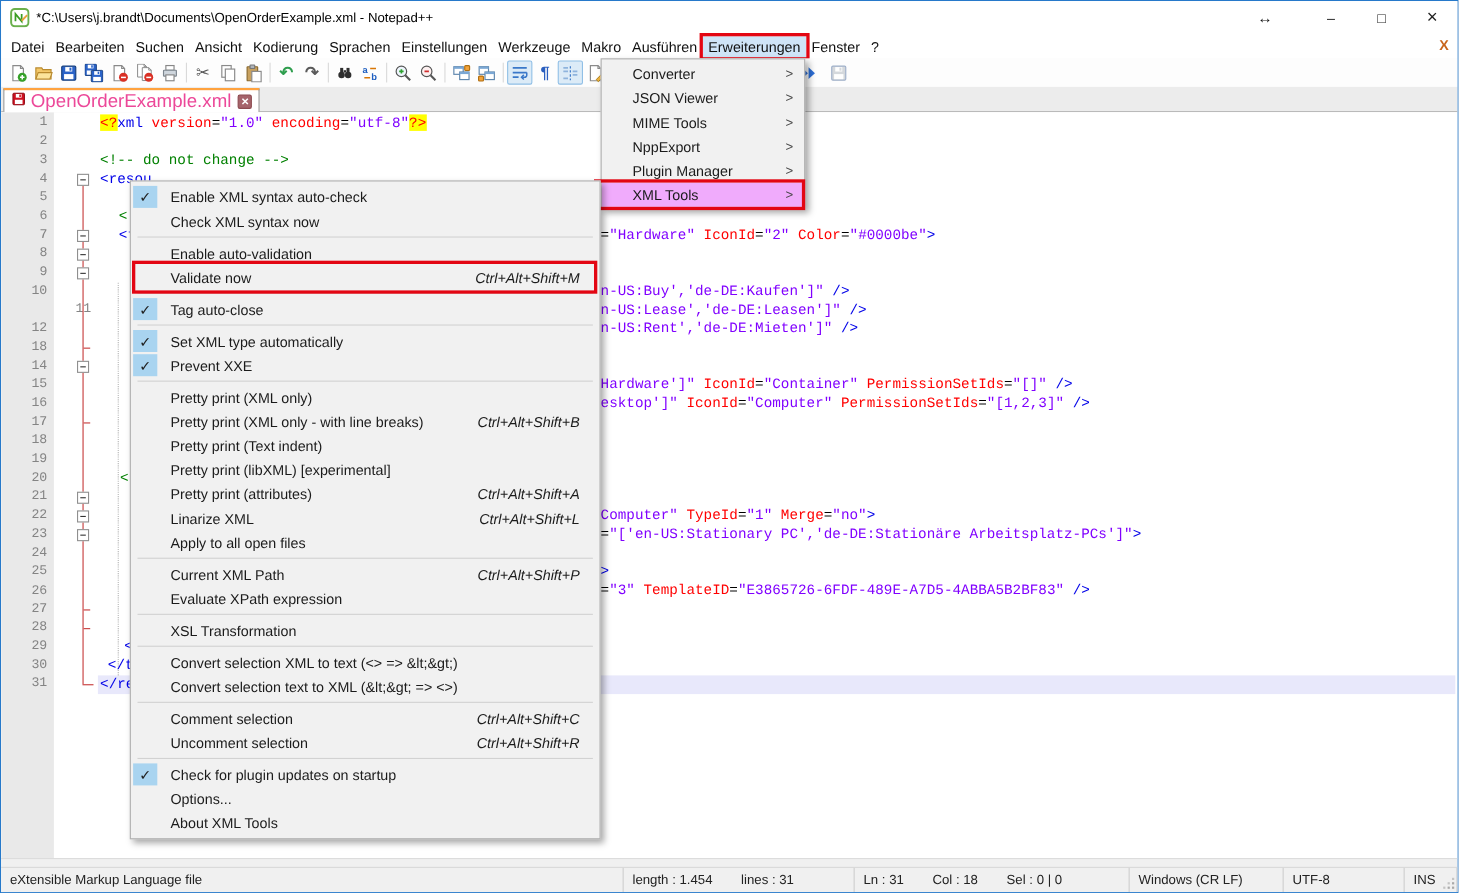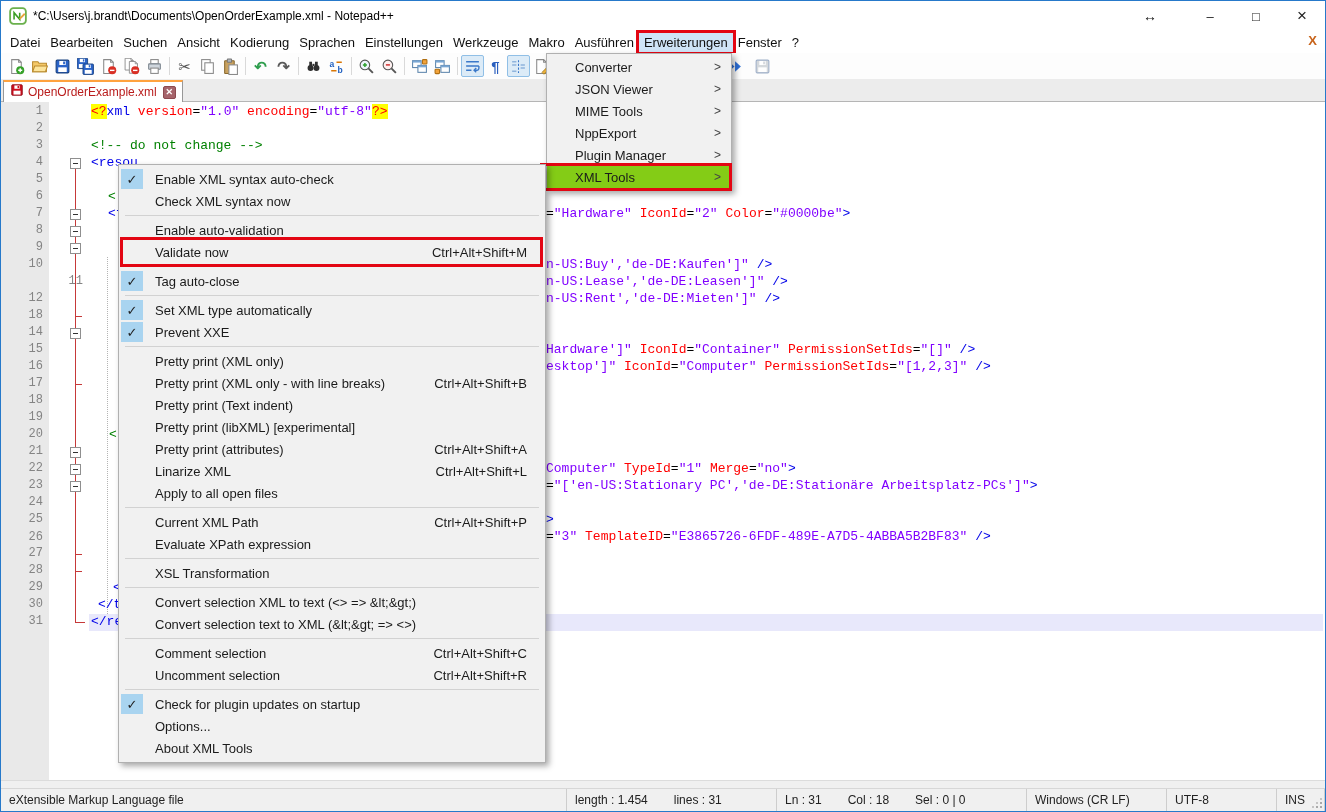--- a/index.html
+++ b/index.html
@@ -23,21 +23,21 @@
   #toolbar{position:absolute;left:0;top:52px;width:100%;height:26px;background:#fdfdfd;display:flex;align-items:center;padding-left:4px;}
   .tb-btn{width:23px;height:22px;display:flex;align-items:center;justify-content:center;border:1px solid transparent;border-radius:2px;flex:0 0 auto;}
   .tb-btn.active{background:#dcebf7;border-color:#90bfe6;}
   .tb-btn.disabled{opacity:.45;}
   .tb-sep{width:1px;height:18px;background:#d9d9d9;margin:0 3px;flex:0 0 auto;}
   .tb-float{position:absolute;top:2px;}
   .glyph{font-size:15px;line-height:15px;}
   
   #tabbar{position:absolute;left:0;top:78px;width:100%;height:23px;background:#ececec;border-bottom:1px solid #b5b5b5;}
   #tab{position:absolute;left:2px;top:1px;height:22px;background:#fff;border:1px solid #989898;border-bottom:none;border-top:2px solid #ffa23e;display:flex;align-items:center;padding:0 6px;}
-  #tab-label{font-size:12px;color:#b91c1c;margin:0 6px 0 4px;white-space:nowrap;}
+  #tab-label{font-size:17px;color:#ec4899;margin:0 6px 0 4px;white-space:nowrap;}
   #tab-close{width:13px;height:13px;background:#a6646b;border:1px solid #8d4a50;border-radius:2px;color:#fff;font-size:9px;line-height:11px;text-align:center;font-weight:bold;}
   
   #editor{position:absolute;left:0;top:101px;width:100%;height:678px;background:#fff;overflow:hidden;}
   #gutter{position:absolute;left:0;top:0;width:48px;height:100%;background:#e9e9e9;}
   .ln{position:absolute;left:0;width:42px;height:17px;line-height:17px;text-align:right;font:12px "Liberation Mono",monospace;color:#848484;}
   .cl{position:absolute;height:17px;line-height:17px;font:13px "Liberation Mono",monospace;white-space:pre;z-index:2;}
   .tok-tag{color:#0000e8;} .tok-attr{color:#ff0000;} .tok-val{color:#8000ff;}
   .tok-com{color:#008000;} .tok-pln{color:#000;}
   .tok-decl{color:#ff0000;background:#ffff00;}
   #cur-line{position:absolute;left:88px;right:2px;height:17px;background:#e8e8fb;z-index:1;}
@@ -45,23 +45,23 @@
   .fold-box i{position:absolute;left:2px;top:4px;width:5px;height:1px;background:#333;}
   .fold-v{position:absolute;left:74px;width:1px;background:#c63939;z-index:2;}
   .fold-h{position:absolute;height:1px;background:#c63939;z-index:2;}
   .iguide{position:absolute;width:1px;background:transparent;border-left:1px dotted #b4b4b4;z-index:1;}
   
   .popup{position:absolute;background:#f1f1f1;border:1px solid #b0b0b0;box-shadow:3px 3px 6px rgba(0,0,0,.35);z-index:50;font-size:13px;color:#1b1b1b;padding:2px 0;}
   #menu-plugins{left:545px;top:52px;width:186px;}
   #menu-xmltools{left:117px;top:163px;width:428px;padding:3px 0;}
   .pm-item{position:relative;height:22px;display:flex;align-items:center;padding-left:28px;}
   .pm-item .arrow{position:absolute;right:10px;color:#444;font-size:12px;}
-  .pm-item.hl{background:#84cc16;}
+  .pm-item.hl{background:#f0abfc;}
   .xt-item{position:relative;height:22px;display:flex;align-items:center;padding:0 18px 0 36px;}
-  .xt-item .sc{margin-left:auto;color:#1b1b1b;}
+  .xt-item .sc{margin-left:auto;color:#1b1b1b;font-style:italic;}
   .xt-check{position:absolute;left:2px;top:1px;width:22px;height:20px;background:#a9d4f0;color:#222;
             display:flex;align-items:center;justify-content:center;font-size:13px;}
   .xt-sep{height:1px;background:#d2d2d2;margin:3px 6px;}
   .anno-box{position:absolute;border:3px solid #e30613;pointer-events:none;z-index:60;}
   
   #hstrip{position:absolute;left:0;top:779px;width:100%;height:8px;background:#f0f0f0;border-top:1px solid #dcdcdc;}
   #statusbar{position:absolute;left:0;top:787px;width:100%;height:23px;background:#f0f0f0;border-top:1px solid #d7d7d7;
              display:flex;align-items:center;font-size:12px;color:#222;}
   .sb-sec{height:100%;display:flex;align-items:center;padding:0 8px;border-right:1px solid #cdcdcd;white-space:nowrap;}
   .sb-sec:last-child{border-right:none;}

